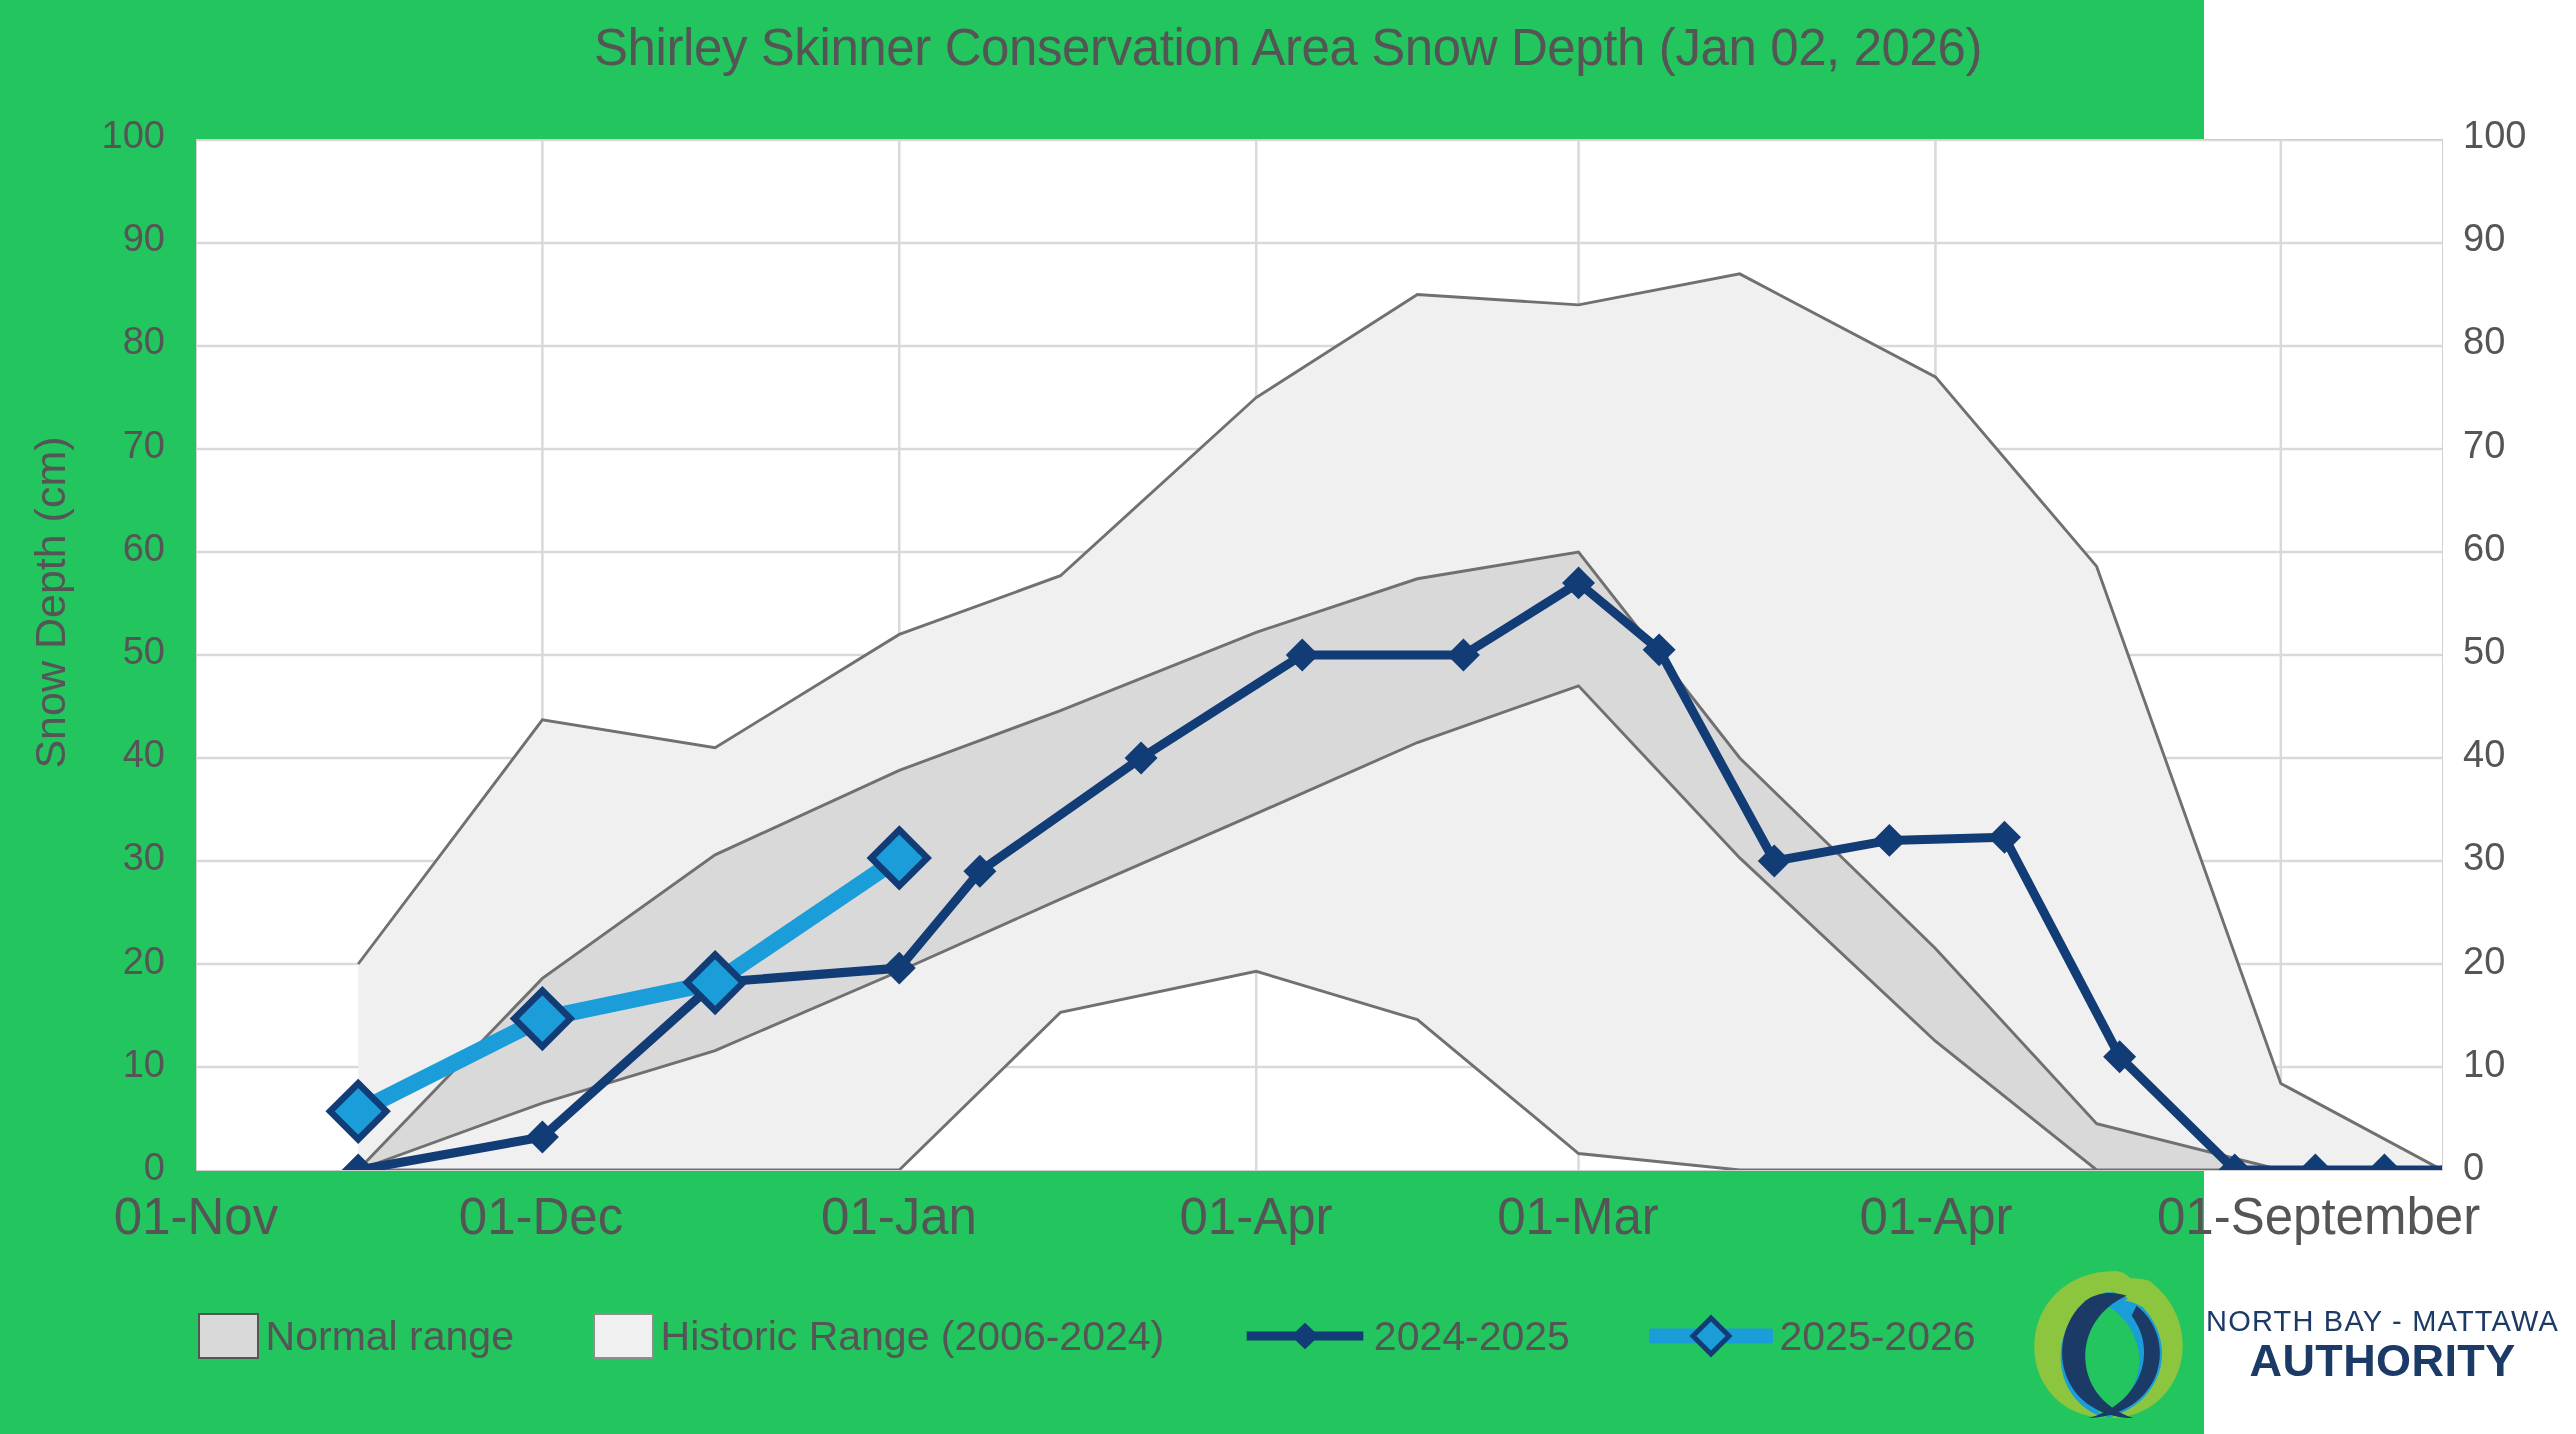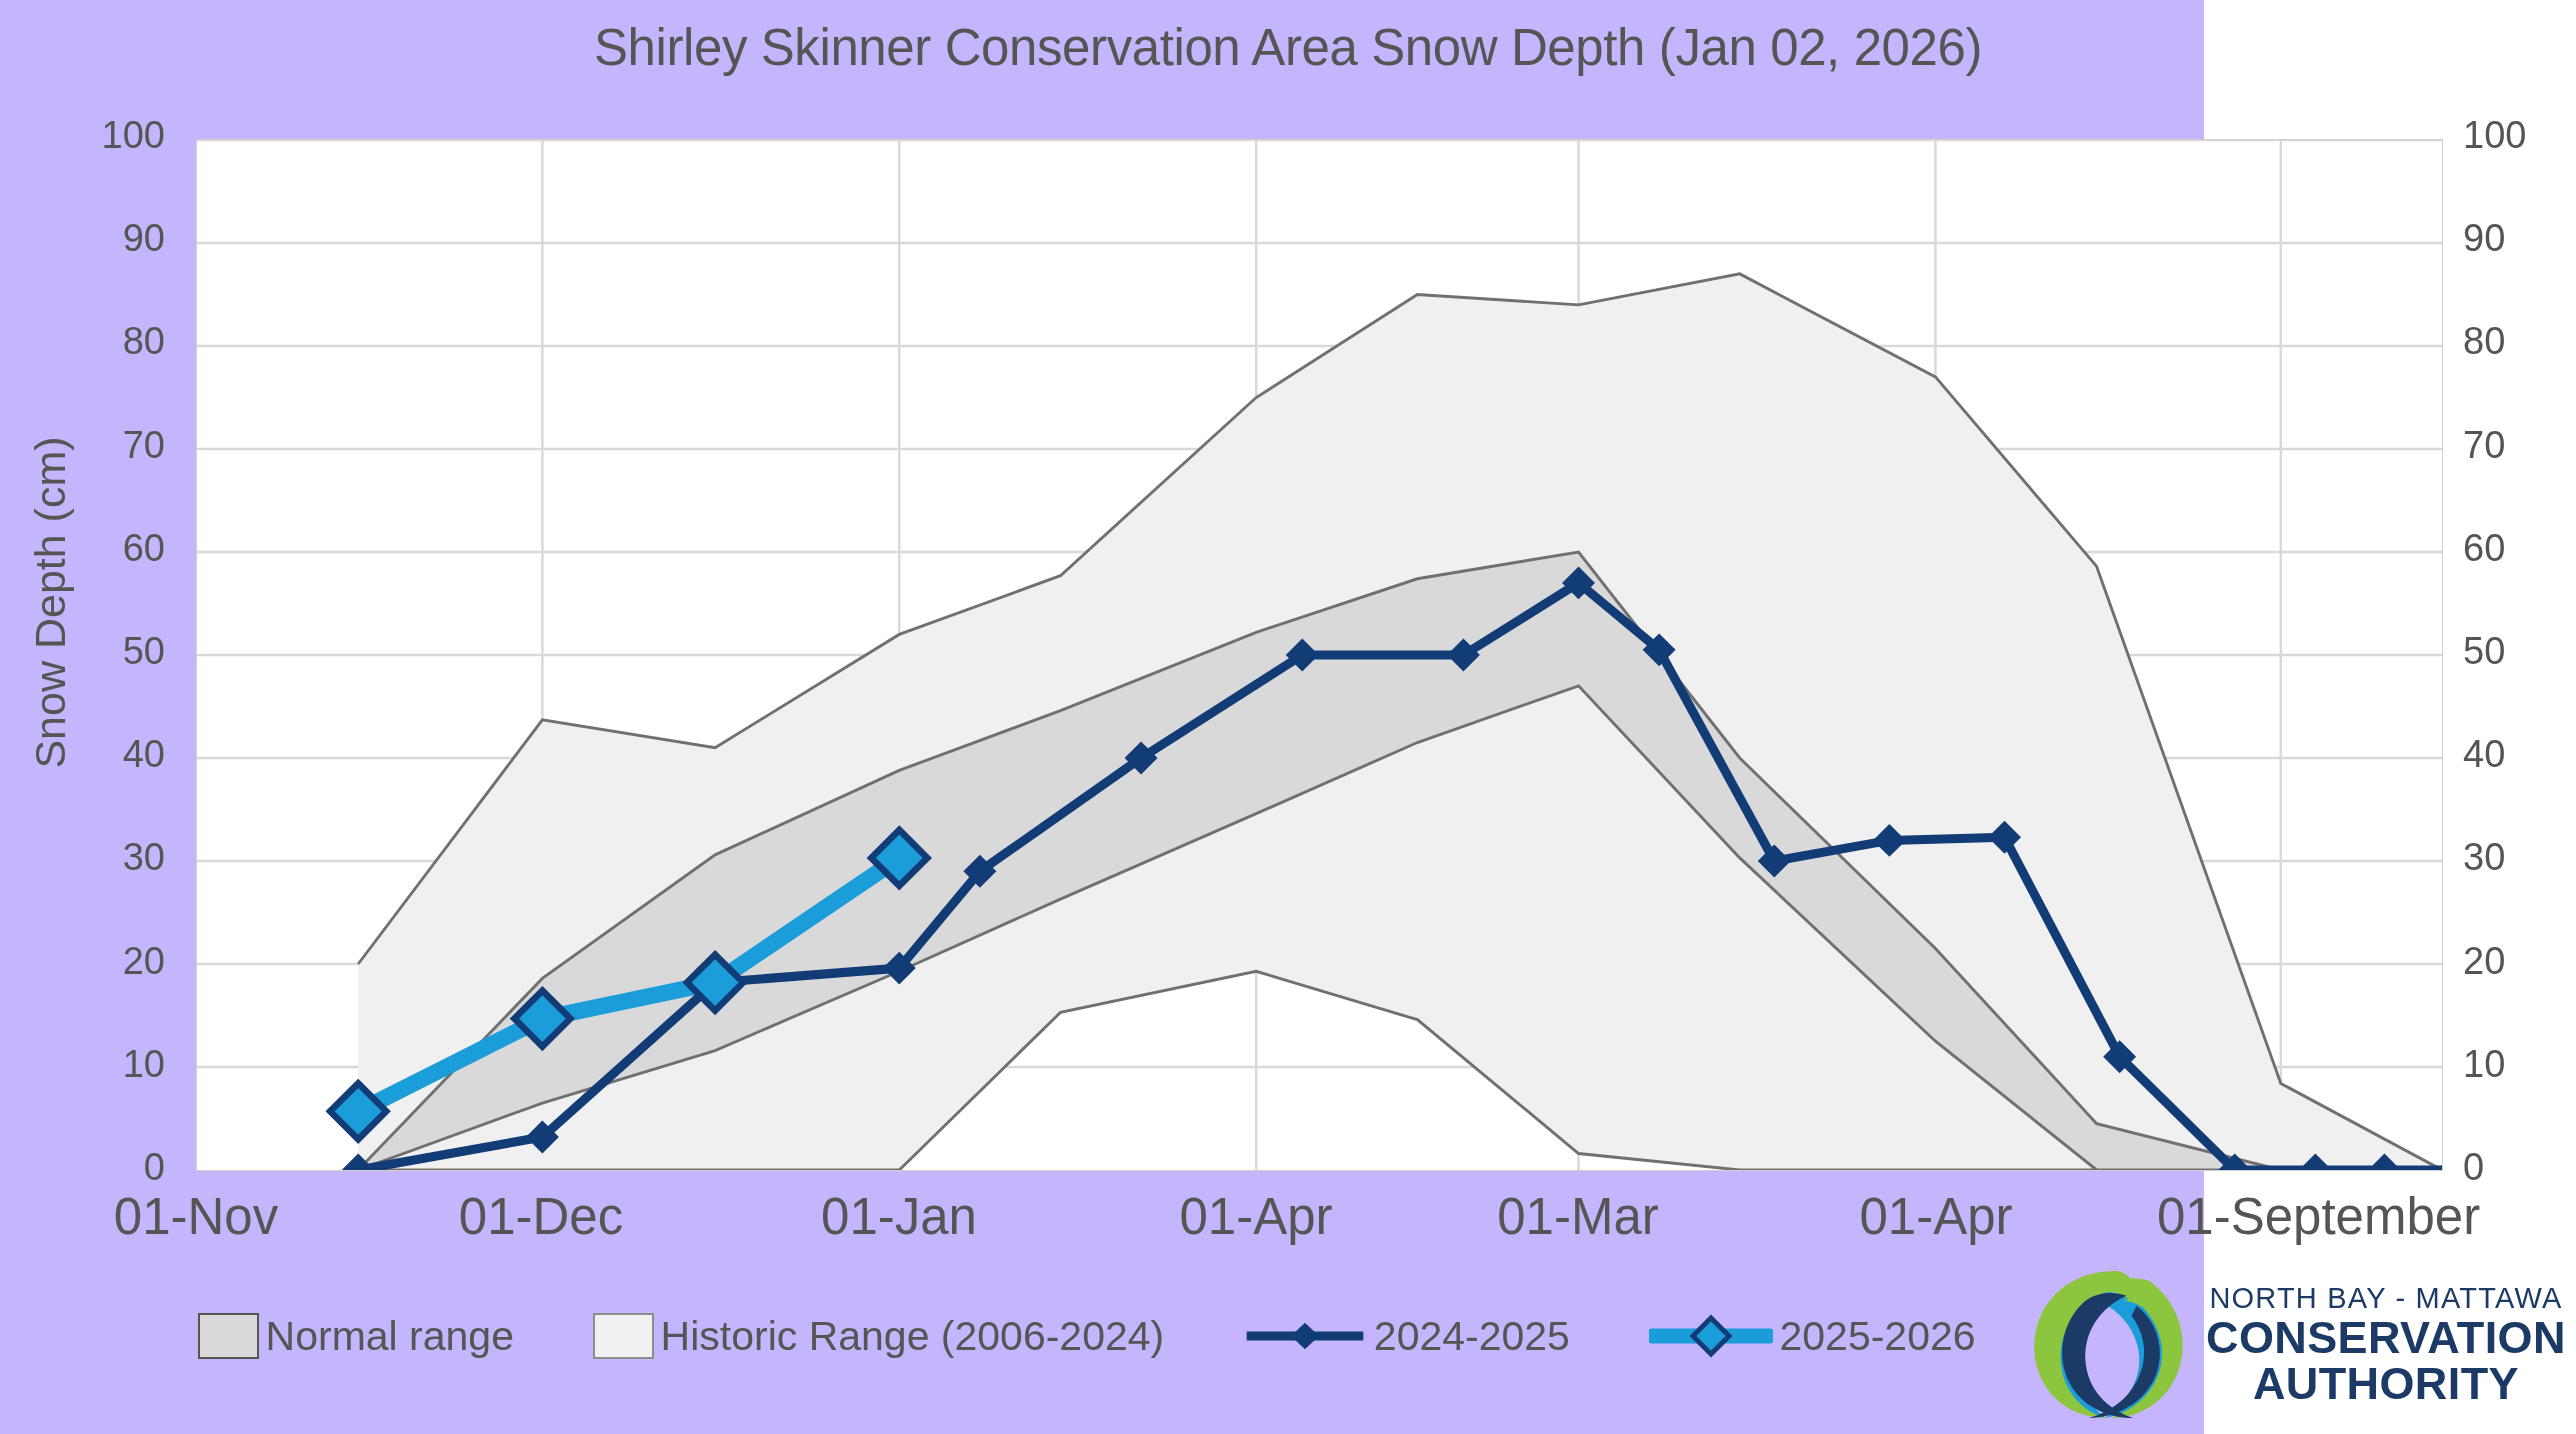--- a/index.html
+++ b/index.html
@@ -1,17 +1,17 @@
 <!DOCTYPE html>
 <html style="font-size:13.2px"><head>
 <meta charset="utf-8">
 <style>
   html,body{margin:0;padding:0;background:#ffffff;}
   body{width:2576px;height:1434px;font-family:"Liberation Sans",sans-serif;overflow:hidden;}
-  #root{position:relative;width:2204px;height:1434px;background:#c4b5fd;}
+  #root{position:relative;width:2204px;height:1434px;background:#22c55e;}
 
   
   #chart-title{
     position:absolute;left:0;top:18px;width:2576px;
     text-align:center;font-size:51px;color:#555555;
     font-family:"Liberation Sans",sans-serif;font-weight:400;
     letter-spacing:-0.4px;white-space:nowrap;
   }
 
   
@@ -174,21 +174,20 @@
         <path d="M108 6 C48 6 10 48 10 98 C10 146 46 184 98 184 C74 170 56 142 56 108 C56 62 88 28 132 24 C126 12 118 6 108 6 Z" fill="#8cc63f"></path>
         <path d="M150 18 C176 38 190 66 190 96 C190 146 152 184 104 184 C130 166 146 136 146 104 C146 66 124 36 92 24 C112 14 132 12 150 18 Z" fill="#8cc63f"></path>
         <path d="M96 32 C62 46 42 76 42 110 C42 146 64 174 96 184 C70 162 58 134 62 104 C66 70 92 46 124 40 C116 34 106 31 96 32 Z" fill="#1b9dd9"></path>
         <path d="M142 50 C160 70 168 94 164 118 C158 152 130 178 96 184 C128 160 142 130 136 100 C130 72 110 50 84 42 C104 38 126 40 142 50 Z" fill="#1b9dd9"></path>
         <path d="M122 36 C90 50 70 80 72 114 C74 148 98 174 130 184 C96 184 66 168 52 140 C36 108 44 66 72 42 C86 32 104 30 122 36 Z" fill="#1b3a66"></path>
         <path d="M128 60 C146 84 148 114 134 140 C122 162 100 178 76 184 C110 184 142 166 156 136 C170 104 160 68 134 48 Z" fill="#1b3a66"></path>
       </svg>
     </span>
     <span id="logo-text">
       <span id="logo-line1">NORTH BAY - MATTAWA</span>
-      <span id="logo-line2">CONSERVATION</span>
       <span id="logo-line3">AUTHORITY</span>
     </span>
   </div>
 
 <div class="ytick left" style="top: 1146px; left: 0px; width: 165px; text-align: right;">0</div>
     <div class="ytick right" style="top: 1146px;">0</div>
     <div class="ytick left" style="top: 1043px; left: 0px; width: 165px; text-align: right;">10</div>
     <div class="ytick right" style="top: 1043px;">10</div>
     <div class="ytick left" style="top: 940px; left: 0px; width: 165px; text-align: right;">20</div>
     <div class="ytick right" style="top: 940px;">20</div>

